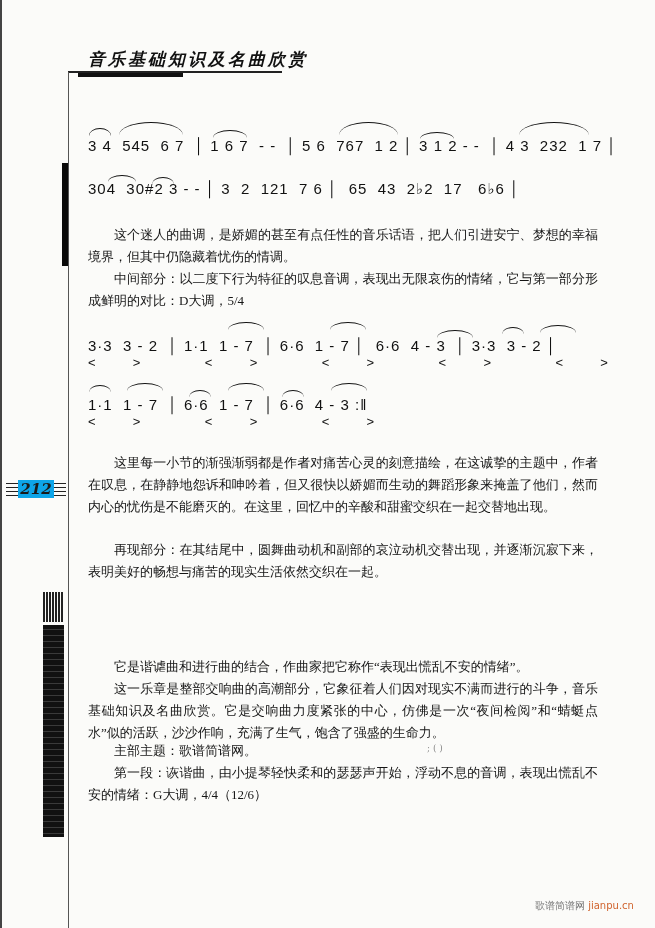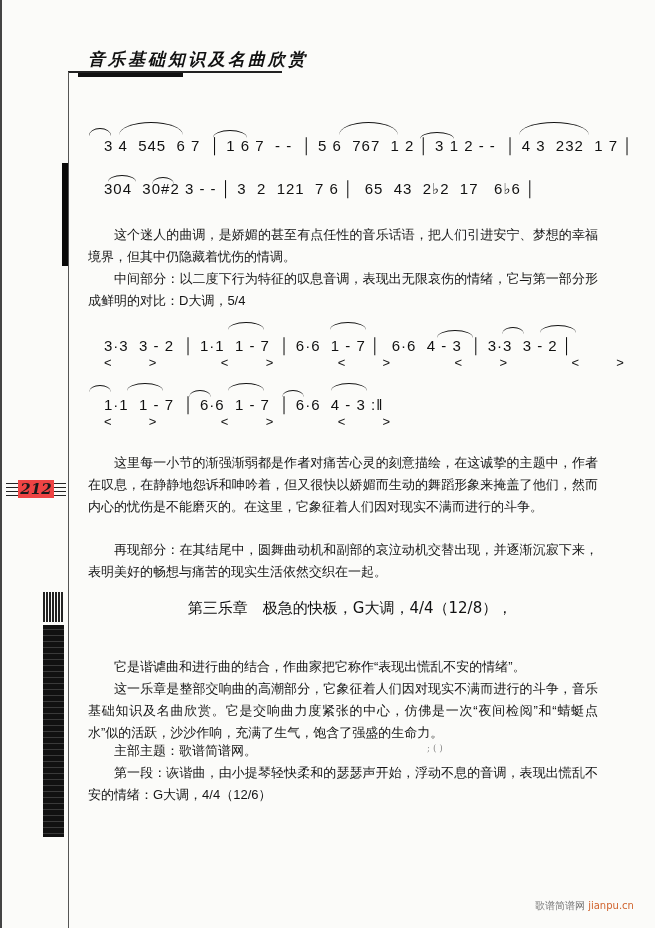--- a/index.html
+++ b/index.html
@@ -17,43 +17,43 @@
     .head-rule { position: absolute; left: 68px; top: 71px; width: 214px; height: 2px; background: #222; }
     .head-rule-thick { position: absolute; left: 78px; top: 73px; width: 105px; height: 4px; background: #111; }
     .margin-rule { position: absolute; left: 68px; top: 72px; width: 1px; height: 856px; background: #555; }
     .margin-bar-top { position: absolute; left: 62px; top: 163px; width: 6px; height: 103px; background: #0a0a0a; }
     .page-number {
       position: absolute; left: 6px; top: 478px; width: 60px; height: 22px;
       font-family: "DejaVu Serif", serif; font-style: italic; font-weight: bold; font-size: 15px;
       text-align: center; line-height: 22px;
     }
     .page-number .lines { position: absolute; left: 0; right: 0; height: 1px; background: #222; }
-    .page-number span.num { position: relative; background: #ef4444; padding: 0 2px; margin-top: 28px; }
+    .page-number span.num { position: relative; background: #0ea5e9; padding: 0 2px; margin-top: 28px; }
     .margin-block {
       position: absolute; left: 43px; top: 592px; width: 21px; height: 245px;
       background: repeating-linear-gradient(0deg, #111 0 3px, #3a3a3a 3px 4px, #111 4px 6px);
     }
     .margin-block-top {
       position: absolute; left: 43px; top: 592px; width: 21px; height: 30px;
       background: repeating-linear-gradient(90deg, #222 0 2px, #fbfbf9 2px 3px);
     }
 
     
     .score-line {
       position: absolute; left: 88px; font-family: "Liberation Sans", sans-serif;
-      font-size: 15px; white-space: pre; letter-spacing: 1px; color: #111; margin-left: 16px;
+      font-size: 15px; white-space: pre; letter-spacing: 1px; color: #111;
     }
     .slur {
       position: absolute; border-top: 1.5px solid #111; border-radius: 50% 50% 0 0 / 100% 100% 0 0;
     }
 
     
     .para {
       position: absolute; left: 88px; width: 510px;
-      font-family: Liberation Sans, sans-serif; font-size: 13px; line-height: 22px;
+      font-family: Liberation Serif, serif; font-size: 13px; line-height: 22px;
       color: #151515; text-align: justify;
     }
     .indent { text-indent: 2em; }
     .section-heading {
       position: absolute; left: 130px; width: 440px; text-align: center;
       font-family: "DejaVu Sans", sans-serif; font-size: 15px; line-height: 25px; color: #111;
     }
     .watermark {
       position: absolute; left: 503px; top: 899px;
       font-family: "DejaVu Sans", sans-serif; font-size: 10px; color: #777; margin-left: 32px;
@@ -110,25 +110,24 @@
   <div class="slur" style="left:89px;top:385px;width:22px;height:6px"></div>
   <div class="slur" style="left:127px;top:383px;width:36px;height:7px"></div>
   <div class="slur" style="left:189px;top:390px;width:22px;height:6px"></div>
   <div class="slur" style="left:228px;top:383px;width:36px;height:7px"></div>
   <div class="slur" style="left:282px;top:390px;width:22px;height:6px"></div>
   <div class="slur" style="left:331px;top:383px;width:36px;height:7px"></div>
   <div class="score-line" style="top:396px">1·1  1 - 7  │ 6·6  1 - 7  │ 6·6  4 - 3 :‖</div>
   <div class="score-line" style="top:414px;font-size:13px;letter-spacing:10px">&lt;  &gt;    &lt;  &gt;    &lt;  &gt;</div>
 </div>
 
-<div class="para indent" style="top:452px">这里每一小节的渐强渐弱都是作者对痛苦心灵的刻意描绘，在这诚挚的主题中，作者在叹息，在静静地怨诉和呻吟着，但又很快以娇媚而生动的舞蹈形象来掩盖了他们，然而内心的忧伤是不能磨灭的。在这里，它象征着人们因对现实不满而进行的斗争。</div>
+<div class="para indent" style="top:452px">这里每一小节的渐强渐弱都是作者对痛苦心灵的刻意描绘，在这诚挚的主题中，作者在叹息，在静静地怨诉和呻吟着，但又很快以娇媚而生动的舞蹈形象来掩盖了他们，然而内心的忧伤是不能磨灭的。在这里，回忆中的辛酸和甜蜜交织在一起交替地出现。</div>
 <div class="para indent" style="top:539px">再现部分：在其结尾中，圆舞曲动机和副部的哀泣动机交替出现，并逐渐沉寂下来，表明美好的畅想与痛苦的现实生活依然交织在一起。</div>
 
 <div class="section-heading" style="top:596px">
-  <div>第三乐章　极急的快板，G大调，4/4（12/8），</div>
 </div>
 
 <div class="para indent" style="top:656px">它是谐谑曲和进行曲的结合，作曲家把它称作“表现出慌乱不安的情绪”。</div>
 <div class="para indent" style="top:678px">这一乐章是整部交响曲的高潮部分，它象征着人们因对现实不满而进行的斗争，音乐基础知识及名曲欣赏。它是交响曲力度紧张的中心，仿佛是一次“夜间检阅”和“蜻蜓点水”似的活跃，沙沙作响，充满了生气，饱含了强盛的生命力。</div>
 <div class="para indent" style="top:740px">主部主题：歌谱简谱网。</div>
 <div class="specks">; (   )</div>
 <div class="para indent" style="top:762px">第一段：诙谐曲，由小提琴轻快柔和的瑟瑟声开始，浮动不息的音调，表现出慌乱不安的情绪：G大调，4/4（12/6）</div>
 
 <div class="watermark">
   <span>歌谱简谱网</span>

